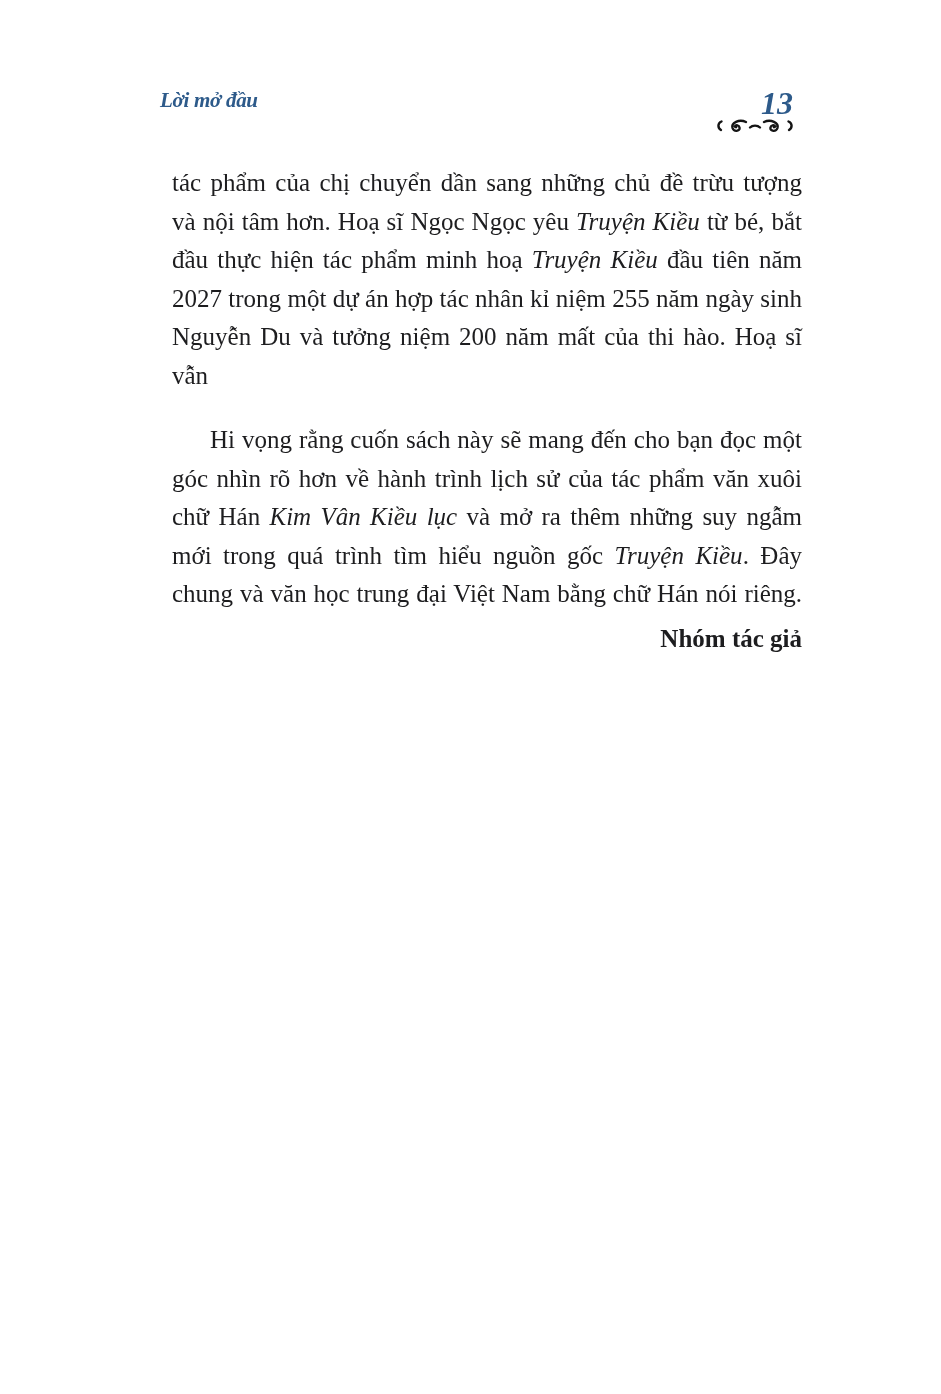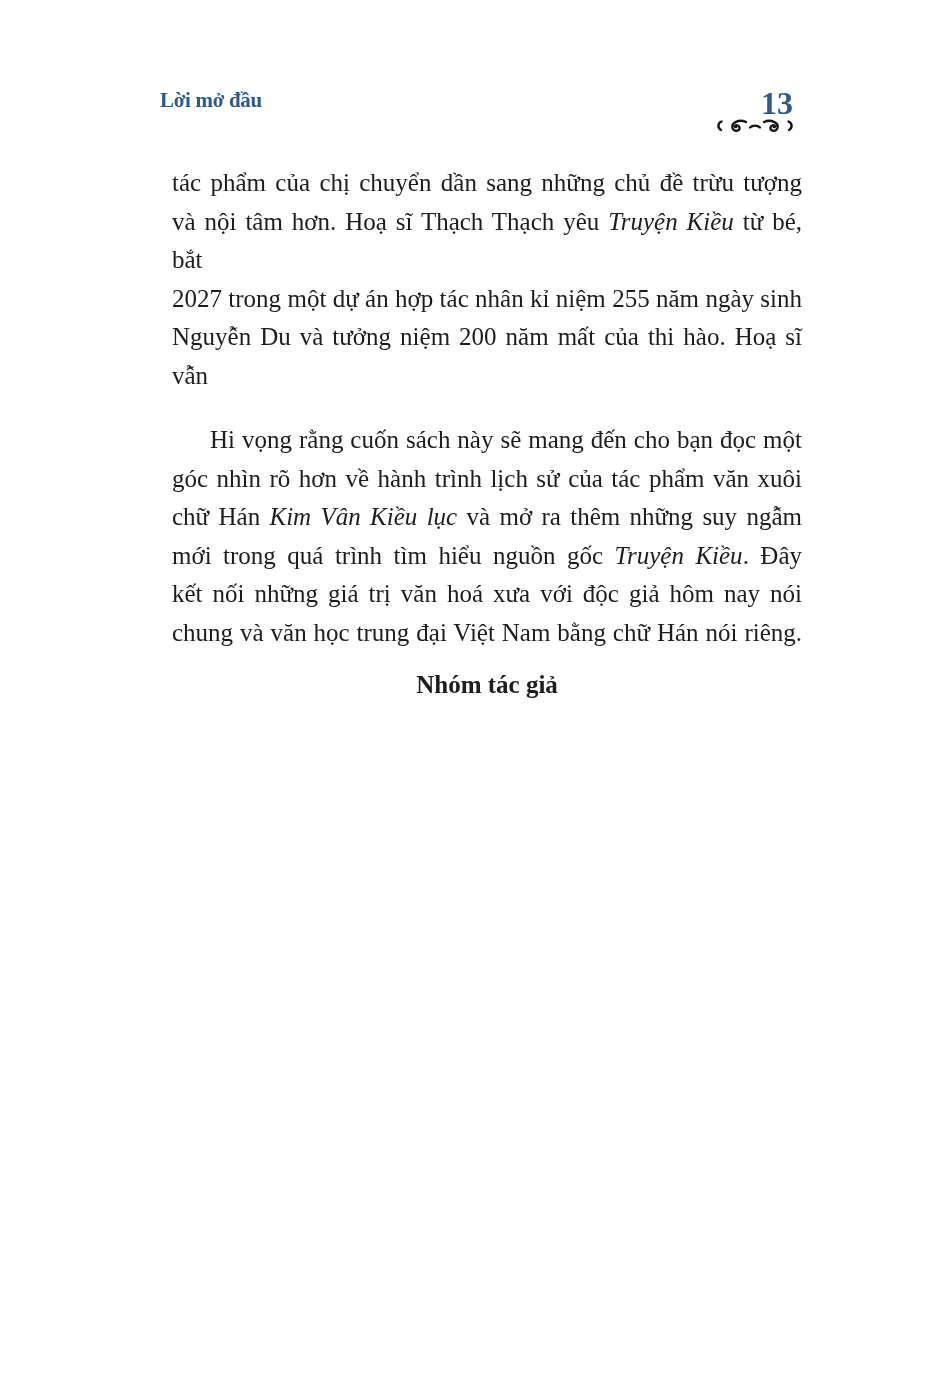--- a/index.html
+++ b/index.html
@@ -14,21 +14,21 @@
     position:relative;
     width:941px;height:1394px;
     margin:0 auto;
     background:var(--background);
     font-family:"Liberation Serif","DejaVu Serif",serif;
     color:var(--body-text);
     overflow:hidden;
   }
   
   .running-header{
-    position:absolute;left:160px;top:88px;width:630px;height:30px;
+    position:absolute;left:160px;top:88px;width:630px;height:30px;font-style:italic;
   }
   .section-title{
     position:absolute;left:0;top:0;
     font-size:21px;font-weight:700;letter-spacing:-0.3px;
     color:var(--header-blue);
   }
   .page-number{
     position:absolute;right:-3px;top:-3px;
     font-size:32px;font-weight:700;
     color:var(--header-blue);
@@ -45,22 +45,22 @@
   .paragraph{margin:0;}
   .paragraph.second{margin-top:26px;}
   .line{
     text-align:justify;
     text-align-last:justify;
     white-space:normal;
   }
   .line.indent{text-indent:38px;}
   .line i,.line .it{font-style:italic;font-family:Liberation Serif, serif;}
   .signature{
-    margin-top:14px;
-    text-align:center;
+    margin-top:6px;
+    text-align:right;
     font-weight:700;
     font-size:25px;
   }
 </style>
 </head>
 <body>
 
 <div class="page">
 
   <div class="running-header">
@@ -81,30 +81,30 @@
         <circle cx="20" cy="10" r="1.4"></circle>
         <circle cx="58" cy="10" r="1.4"></circle>
       </g>
     </svg>
   </div>
 
   <div class="body-block">
 
     <div class="paragraph">
       <div class="line"><span>tác phẩm của chị chuyển dần sang những chủ đề trừu tượng</span></div>
-      <div class="line"><span>và nội tâm hơn. Hoạ sĩ Thạch Thạch yêu </span><span class="it">Truyện Kiều</span><span> từ bé, bắt</span></div>
+      <div class="line"><span>và nội tâm hơn. Hoạ sĩ Ngọc Ngọc yêu </span><span class="it">Truyện Kiều</span><span> từ bé, bắt</span></div>
+      <div class="line"><span>đầu thực hiện tác phẩm minh hoạ </span><span class="it">Truyện Kiều</span><span> đầu tiên năm</span></div>
       <div class="line"><span>2027 trong một dự án hợp tác nhân kỉ niệm 255 năm ngày sinh</span></div>
       <div class="line"><span>Nguyễn Du và tưởng niệm 200 năm mất của thi hào. Hoạ sĩ vẫn</span></div>
     </div>
 
     <div class="paragraph second">
       <div class="line indent"><span>Hi vọng rằng cuốn sách này sẽ mang đến cho bạn đọc một</span></div>
       <div class="line"><span>góc nhìn rõ hơn về hành trình lịch sử của tác phẩm văn xuôi</span></div>
       <div class="line"><span>chữ Hán </span><span class="it">Kim Vân Kiều lục</span><span> và mở ra thêm những suy ngẫm</span></div>
       <div class="line"><span>mới trong quá trình tìm hiểu nguồn gốc </span><span class="it">Truyện Kiều</span><span>. Đây</span></div>
-      <div class="line"><span>kết nối những giá trị văn hoá xưa với độc giả hôm nay nói</span></div>
       <div class="line"><span>chung và văn học trung đại Việt Nam bằng chữ Hán nói riêng.</span></div>
     </div>
 
     <div class="signature">Nhóm tác giả</div>
   </div>
 
 </div>
 
 </body></html>

